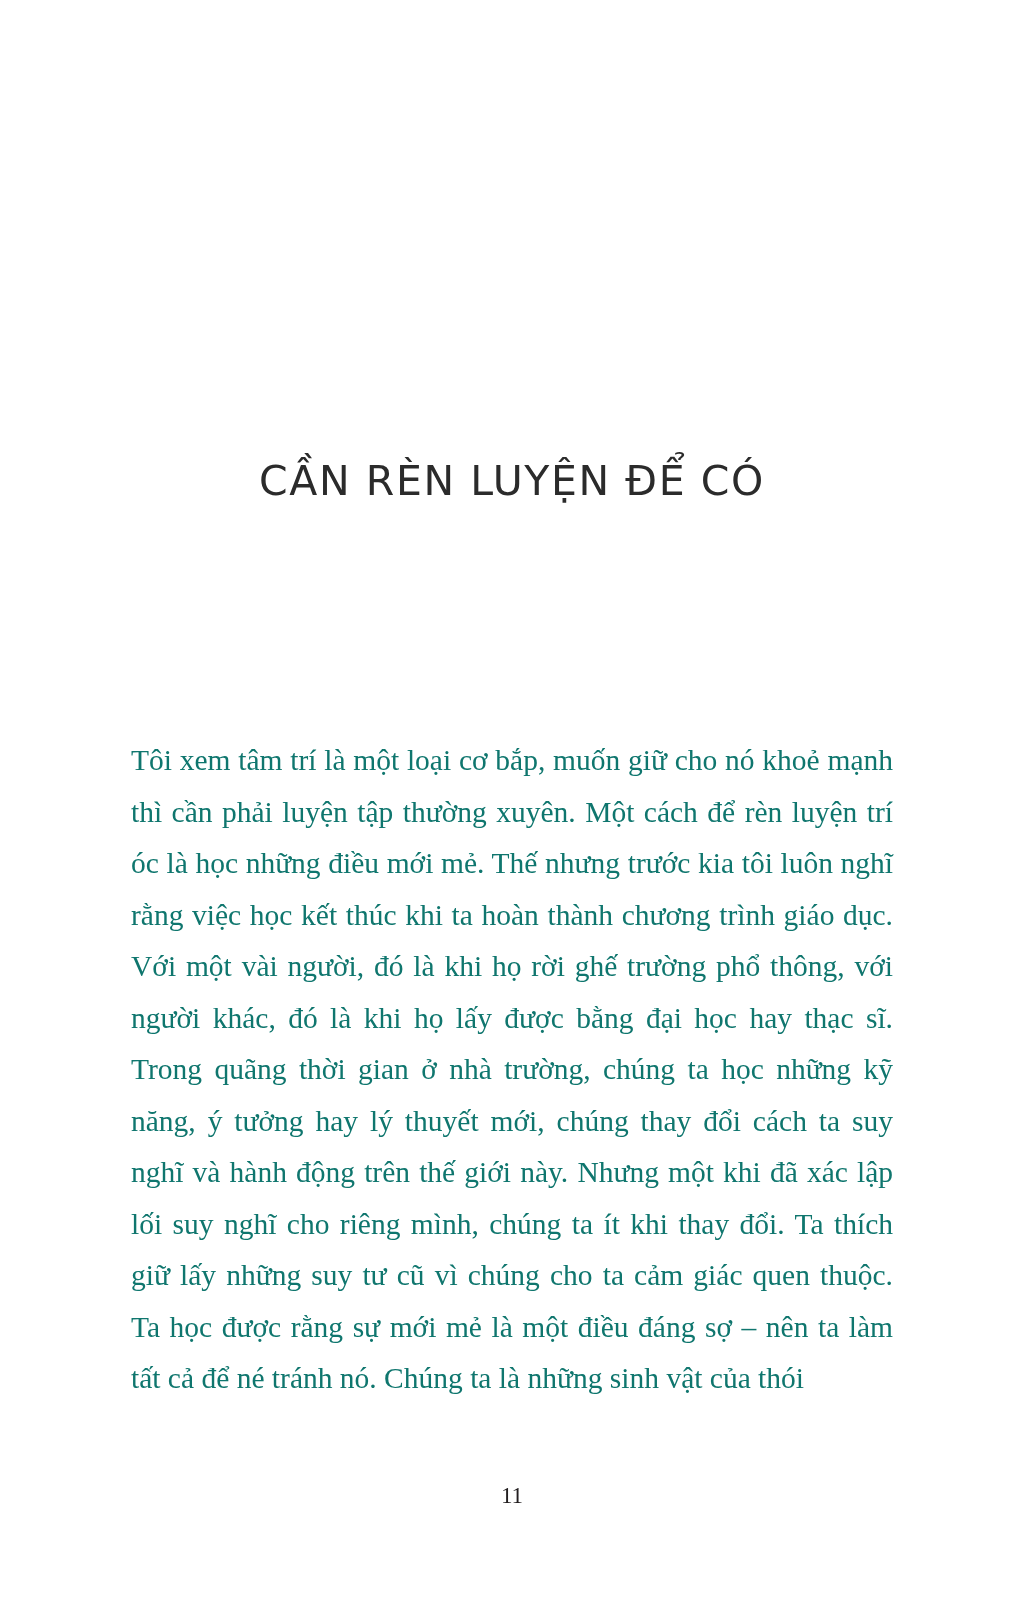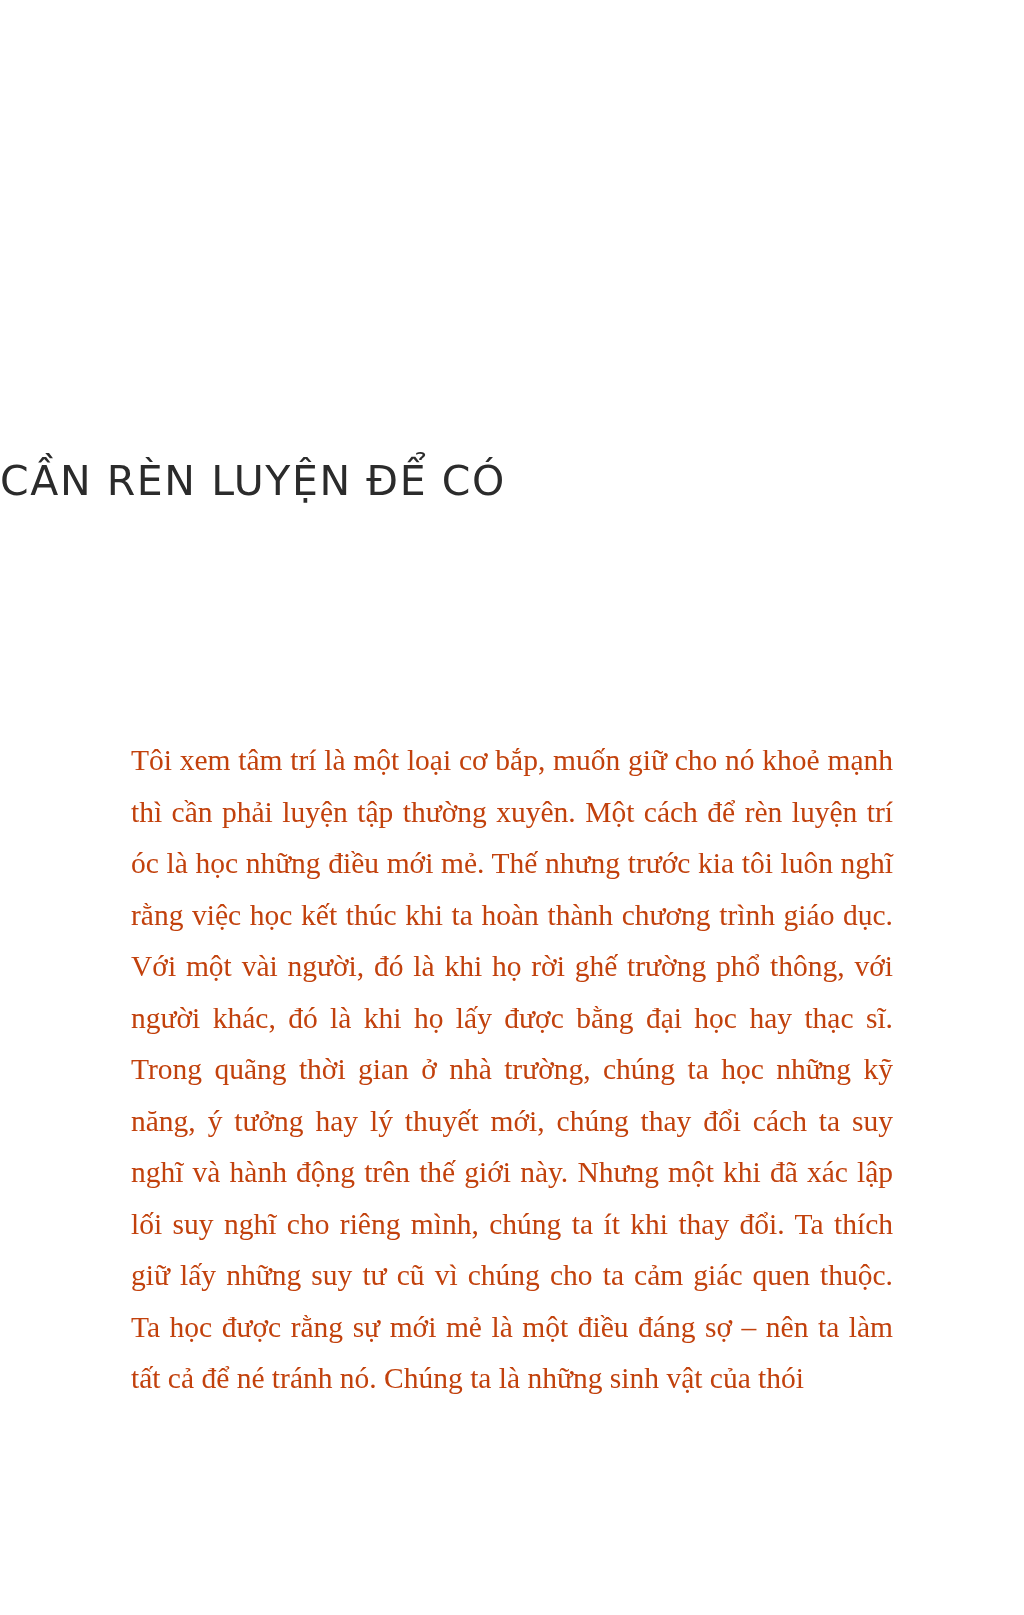--- a/index.html
+++ b/index.html
@@ -22,20 +22,21 @@
     display: flex;
     flex-direction: column;
   }
 
   
   .title-block {
     position: absolute;
     left: 0;
     right: 0;
     top: 447px;
+    text-align: center;
   }
   .chapter-title-line {
     font-family: "DejaVu Sans", sans-serif;
     font-weight: 400;
     font-size: 41px;
     line-height: 69px;
     letter-spacing: 1.6px;
     color: #2b2b2b;
     white-space: pre;
   }
@@ -47,21 +48,21 @@
     top: 735px;
     width: 762px;
   }
   .body-paragraph {
     margin: 0;
     font-family: "Liberation Serif", serif;
     font-size: 29.5px;
     line-height: 51.5px;
     text-align: justify;
     text-justify: inter-word;
-    color: #c2410c;
+    color: #0f766e;
     hyphens: none;
   }
 
   
   .folio {
     position: absolute;
     left: 0;
     right: 0;
     top: 1483px;
     text-align: center;
@@ -76,14 +77,15 @@
 <div class="page">
 
   <div class="title-block">
     <div class="chapter-title-line">CẦN RÈN LUYỆN ĐỂ CÓ</div>
   </div>
 
   <div class="body-block">
     <p class="body-paragraph">Tôi xem tâm trí là một loại cơ bắp, muốn giữ cho nó khoẻ mạnh thì cần phải luyện tập thường xuyên. Một cách để rèn luyện trí óc là học những điều mới mẻ. Thế nhưng trước kia tôi luôn nghĩ rằng việc học kết thúc khi ta hoàn thành chương trình giáo dục. Với một vài người, đó là khi họ rời ghế trường phổ thông, với người khác, đó là khi họ lấy được bằng đại học hay thạc sĩ. Trong quãng thời gian ở nhà trường, chúng ta học những kỹ năng, ý tưởng hay lý thuyết mới, chúng thay đổi cách ta suy nghĩ và hành động trên thế giới này. Nhưng một khi đã xác lập lối suy nghĩ cho riêng mình, chúng ta ít khi thay đổi. Ta thích giữ lấy những suy tư cũ vì chúng cho ta cảm giác quen thuộc. Ta học được rằng sự mới mẻ là một điều đáng sợ – nên ta làm tất cả để né tránh nó. Chúng ta là những sinh vật của thói</p>
   </div>
 
+  <div class="folio">11</div>
 
 </div>
 
 </body></html>

